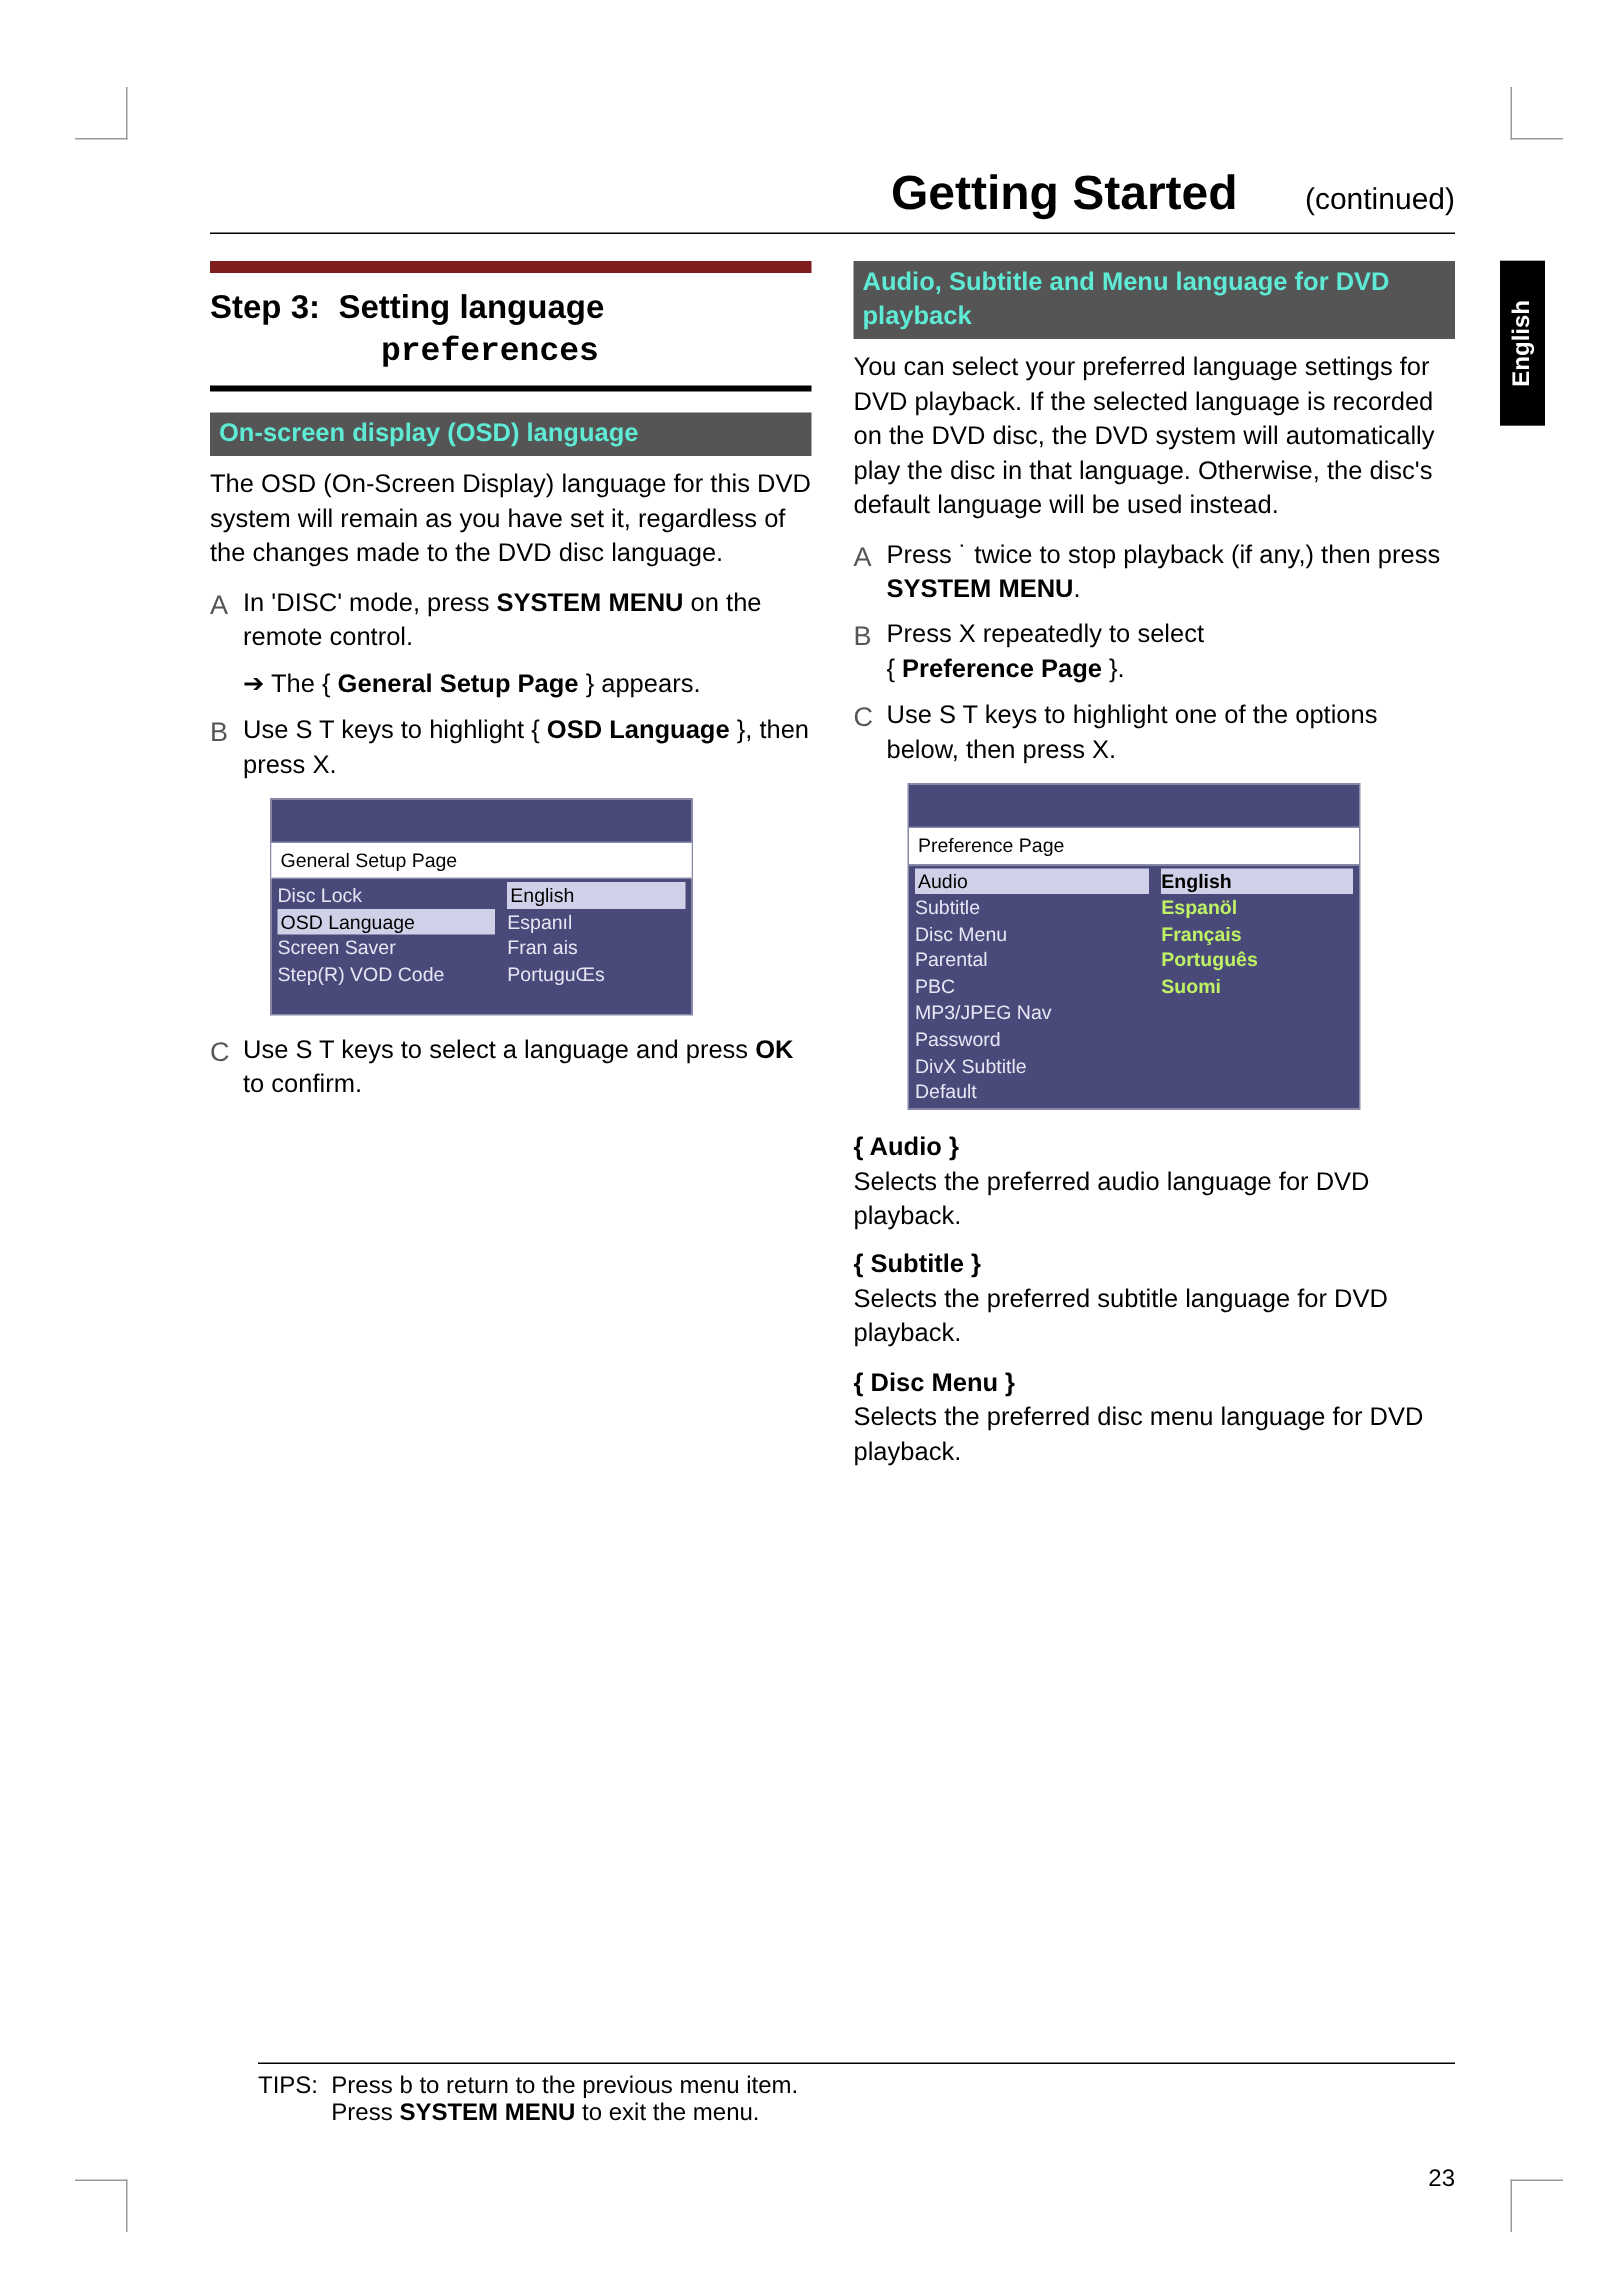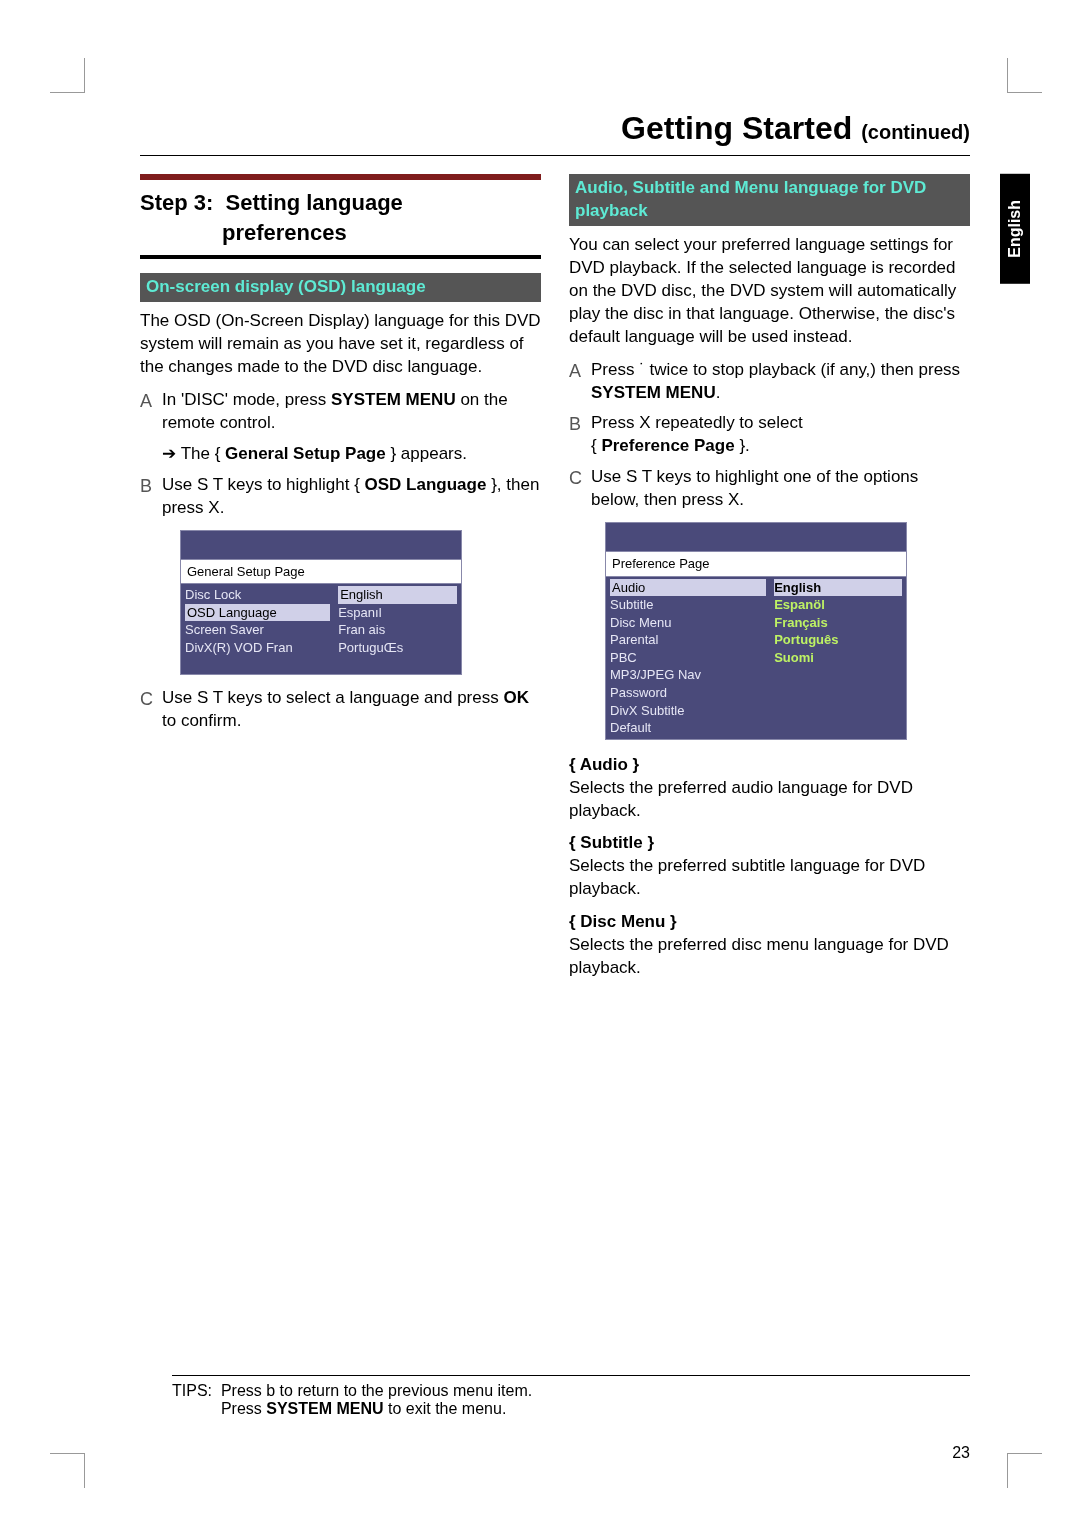--- a/index.html
+++ b/index.html
@@ -21,45 +21,47 @@
   .title-row {
     text-align: right;
     font-size: 32px;
     font-weight: bold;
     border-bottom: 1.5px solid #000;
     padding-bottom: 8px;
     margin-bottom: 18px;
   }
   .title-row .cont {
     font-size: 20px;
-    font-weight: bold;
+    font-weight: normal;
+    margin-left: 36px;
   }
   .columns {
     display: flex;
     gap: 28px;
   }
   .col {
     flex: 1;
     font-size: 17px;
     line-height: 1.35;
   }
   .step-head {
-    border-top: 6px solid #7f1d1d;
+    border-top: 8px solid #7f1d1d;
     border-bottom: 4px solid #000;
     padding: 4px 0 8px 0;
     margin-bottom: 14px;
   }
   .step-head-inner {
     font-size: 22px;
     font-weight: bold;
     margin-top: 4px;
   }
   .step-head-sub {
-    margin-left: 82px;
+    margin-left: 114px;
     display: block;
+    font-family: Liberation Mono, monospace;
   }
   .subhead {
     background: #555;
     color: #5eead4;
     font-weight: bold;
     padding: 3px 6px;
     margin: 14px 0 8px 0;
     font-size: 17px;
   }
   p { margin: 0 0 10px 0; }
@@ -208,21 +210,21 @@
       </div>
 
       <div class="menu-illust">
         <div class="top-bar"></div>
         <div class="title-bar">General Setup Page</div>
         <div class="body-area">
           <div class="left-col">
             <div>Disc Lock</div>
             <div class="hi">OSD Language</div>
             <div>Screen Saver</div>
-            <div>DivX(R) VOD Fran</div>
+            <div>Step(R) VOD Code</div>
           </div>
           <div class="right-col">
             <div class="hi" style="color:#000">English</div>
             <div>Espanıl</div>
             <div>Fran ais</div>
             <div>PortuguŒs</div>
           </div>
         </div>
       </div>
 

